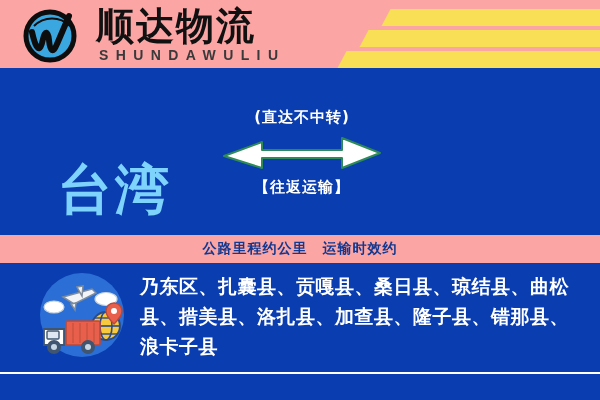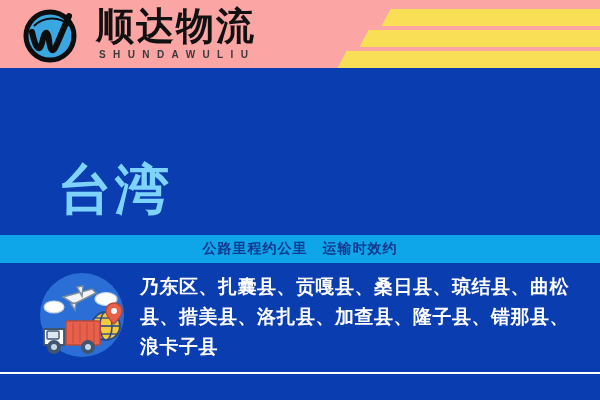--- a/index.html
+++ b/index.html
@@ -58,21 +58,21 @@
     font-family: "DejaVu Sans", "Liberation Sans", sans-serif;
     font-size: 38px;
     font-weight: bold;
     color: #111111;
     letter-spacing: 2px;
     line-height: 44px;
     white-space: nowrap;
   }
   .logo-en {
     font-family: "Liberation Sans", sans-serif;
-    font-size: 10px;
+    font-size: 14px;
     font-weight: bold;
     color: #3a3a3a;
     letter-spacing: 7.4px;
     line-height: 14px;
     white-space: nowrap;
     padding-left: 3px;
   }
 
   
   .route {
@@ -117,21 +117,21 @@
     height: 40px;
     margin: 7px auto 0 auto;
   }
 
   
   .infobar {
     position: absolute;
     left: 0; top: 235px;
     width: 600px;
     height: 28px;
-    background: #0ea5e9;
+    background: #fca5a5;
     display: flex;
     align-items: center;
     justify-content: center;
   }
   .infobar-text {
     font-family: "DejaVu Sans", "Liberation Sans", sans-serif;
     font-size: 14px;
     font-weight: bold;
     color: #12388F;
     letter-spacing: 1px;
@@ -202,20 +202,31 @@
     <div class="logo-text-wrap">
       <div class="logo-cn">顺达物流</div>
       <div class="logo-en">SHUNDAWULIU</div>
     </div>
   </div>
 
   <div class="route">
 
     <div class="city city-origin">台湾</div>
 
+    <div class="mid">
+      <div class="mid-top">(直达不中转)</div>
+
+      <div class="arrow-box">
+        <svg width="160" height="40" viewBox="0 0 160 40">
+          <polygon points="2,22 40,8 40,16 120,16 120,4 158,19 120,34 120,24 40,24 40,34" fill="#ffffff" stroke="#2E8B57" stroke-width="2" stroke-linejoin="round"></polygon>
+        </svg>
+      </div>
+
+      <div class="mid-bottom">【往返运输】</div>
+    </div>
 
   </div>
 
   <div class="infobar">
     <div class="infobar-text">公路里程约公里　运输时效约</div>
   </div>
 
   <div class="dest">
 
     <div class="dest-illo">

